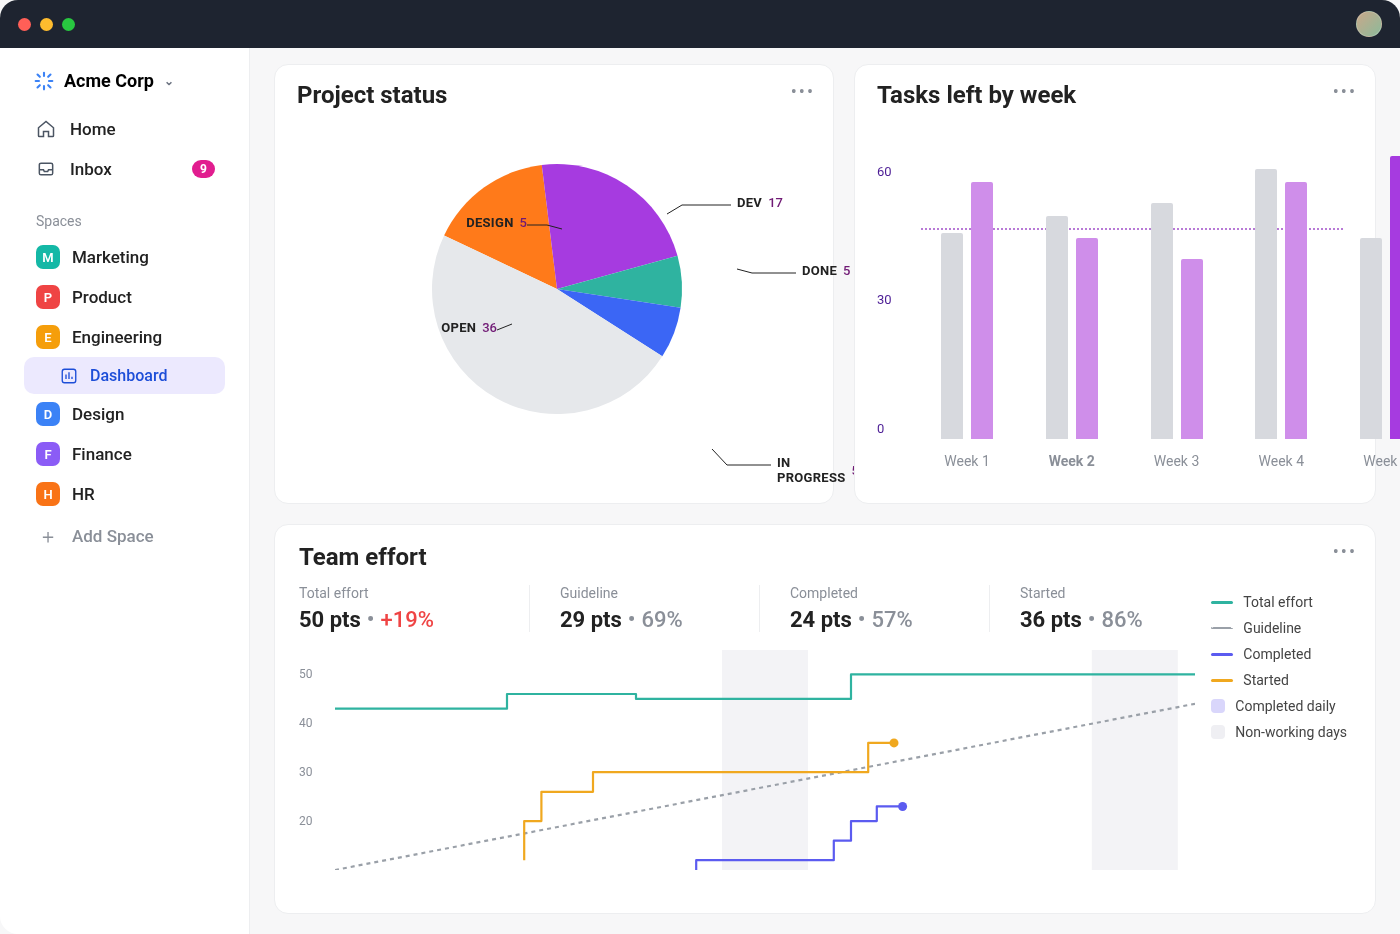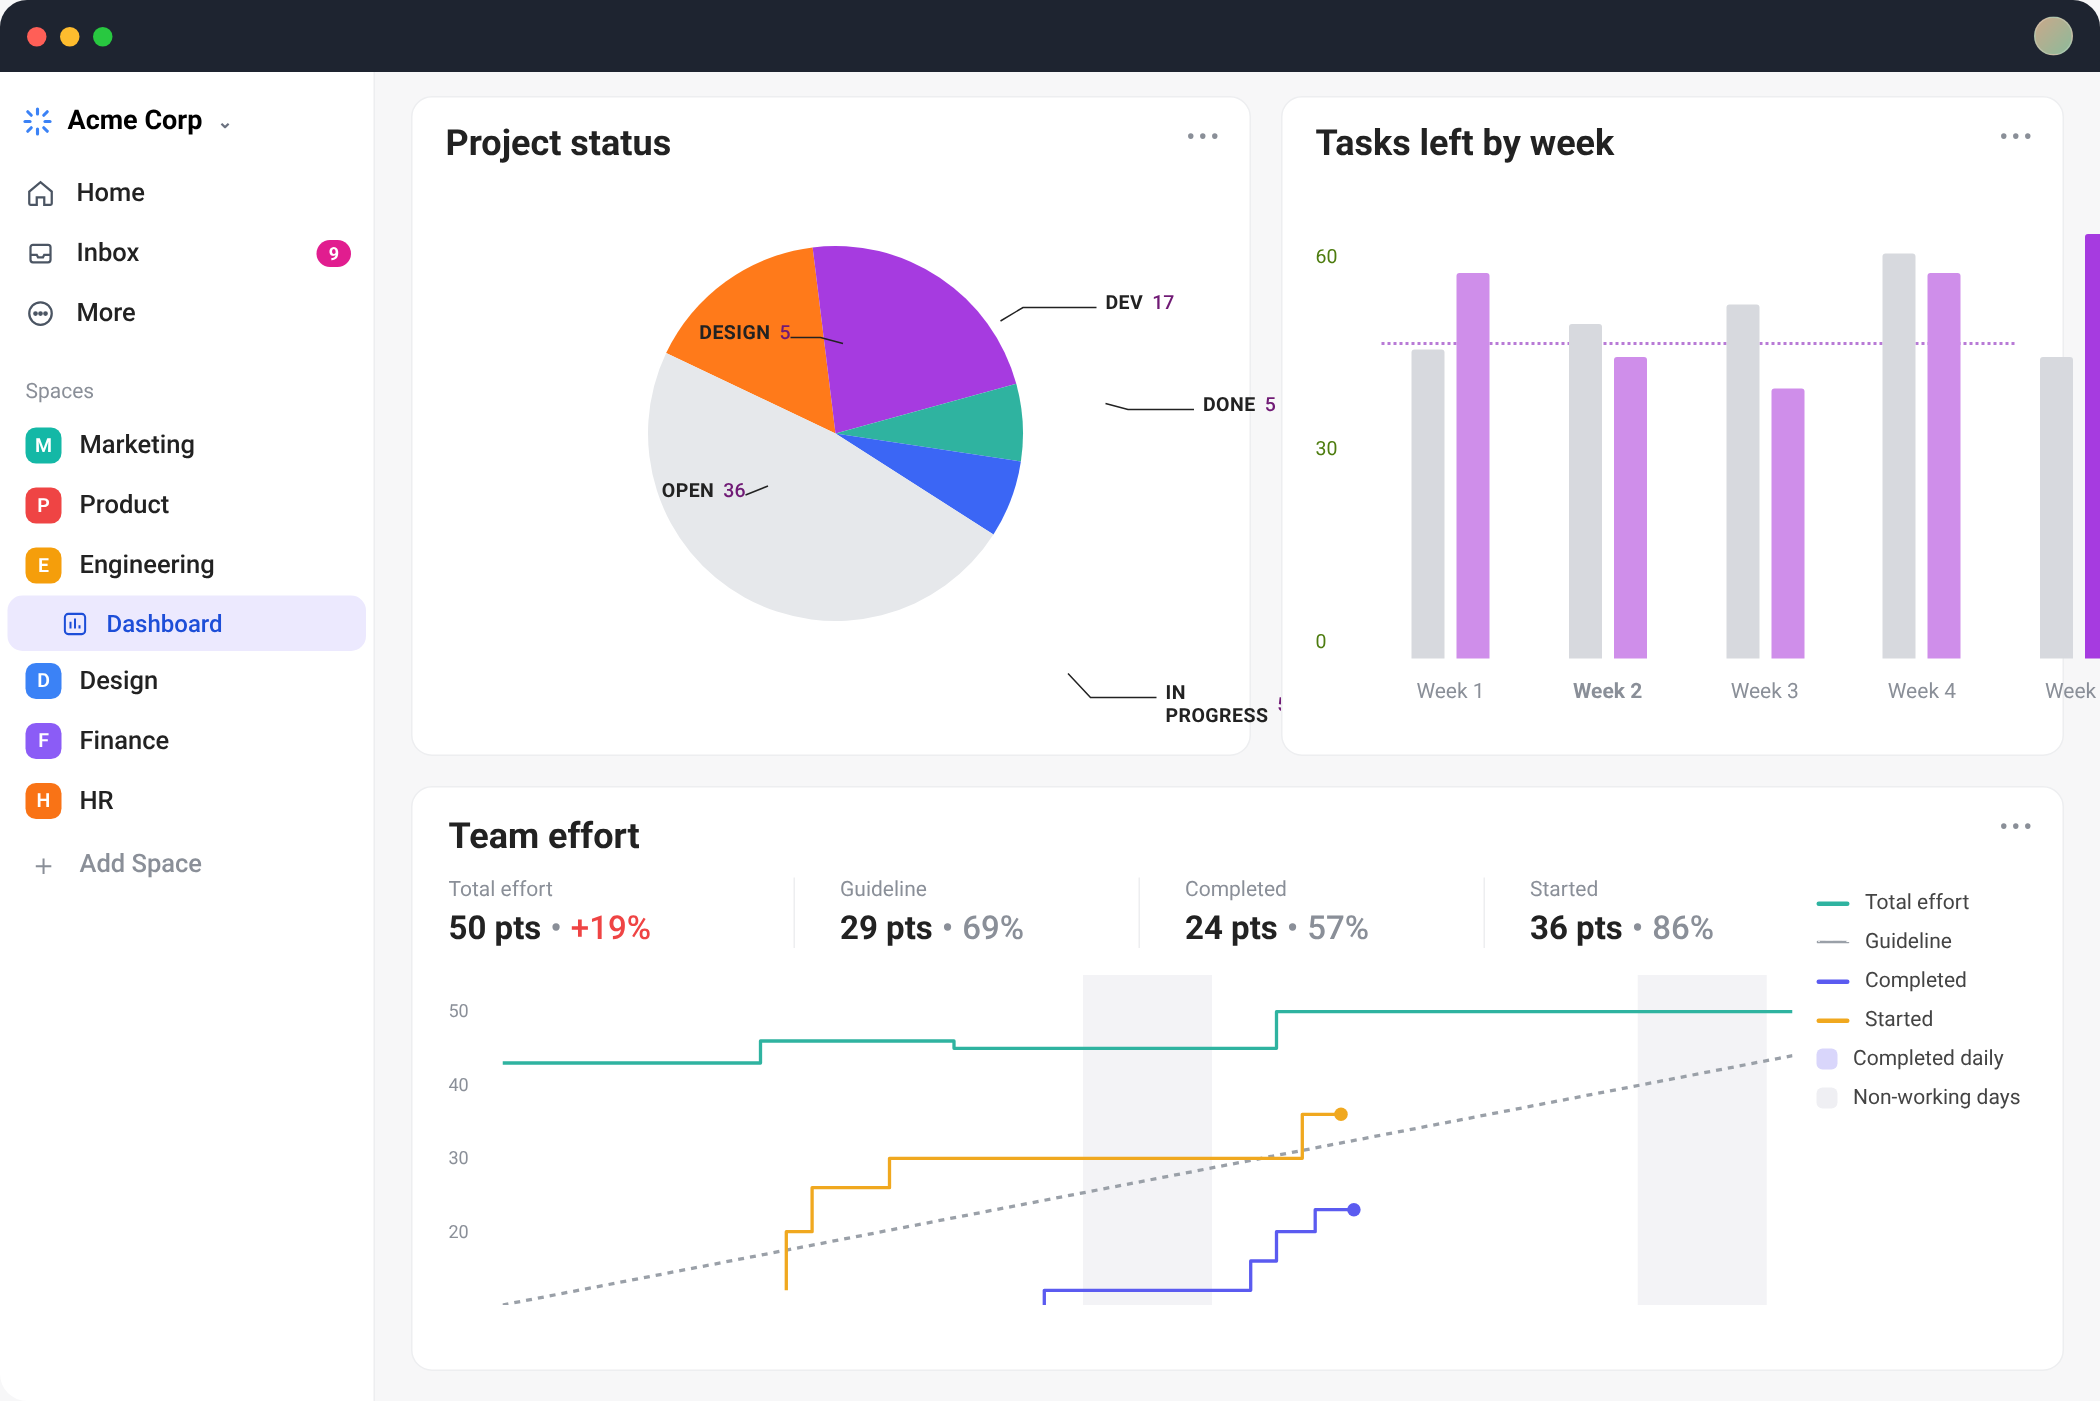--- a/index.html
+++ b/index.html
@@ -3,21 +3,21 @@
 <meta charset="utf-8">
 <style>
   * { box-sizing: border-box; margin: 0; padding: 0; font-family: -apple-system, BlinkMacSystemFont, "Segoe UI", Roboto, sans-serif; }
   body { background: #f7f7f8; width: 1400px; height: 934px; overflow: hidden; border-radius: 18px; }
   .titlebar { height: 48px; background: #1e2430; display: flex; align-items: center; padding: 0 18px; position: relative; }
   .traffic { display: flex; gap: 9px; }
   .tl { width: 13px; height: 13px; border-radius: 50%; }
   .tl.red { background: #ff5f57; } .tl.yellow { background: #febc2e; } .tl.green { background: #28c840; }
   .avatar { width: 26px; height: 26px; border-radius: 50%; background: linear-gradient(135deg,#c9a88a,#8cba9a); position: absolute; right: 18px; border: 1px solid #fff3; }
   .app { display: flex; height: calc(934px - 48px); }
-  .sidebar { width: 250px; background: #fff; border-right: 1px solid #edeef0; padding: 14px 5px; }
+  .sidebar { width: 250px; background: #fff; border-right: 1px solid #edeef0; padding: 14px 24px; }
   .workspace { display: flex; align-items: center; gap: 10px; padding: 8px 10px; font-weight: 700; font-size: 18px; cursor: pointer; }
   .ws-logo { width: 20px; height: 20px; color: #3b82f6; }
   .chev { color: #6b7280; font-size: 12px; }
   .nav { margin-top: 10px; }
   .nav-item { display: flex; align-items: center; gap: 14px; padding: 10px 12px; border-radius: 10px; font-size: 17px; font-weight: 500; color: #222; cursor: pointer; position: relative; }
   .nav-item .ic { width: 20px; height: 20px; color: #4b5563; }
   .badge { position: absolute; right: 10px; background: #e11d8f; color: #fff; font-size: 12px; font-weight: 700; border-radius: 999px; padding: 2px 8px; }
   .section-label { padding: 24px 12px 8px; font-size: 14px; color: #8a8f98; }
   .space-item { display: flex; align-items: center; gap: 12px; padding: 8px 12px; border-radius: 10px; font-size: 17px; font-weight: 500; color: #222; cursor: pointer; }
   .space-av { width: 24px; height: 24px; border-radius: 7px; color: #fff; display: flex; align-items: center; justify-content: center; font-size: 13px; font-weight: 600; }
@@ -36,21 +36,21 @@
   .card.bars { flex: 1; height: 440px; }
 
   .pie-wrap { position: relative; width: 100%; height: 350px; margin-top: 10px; }
   .pie-svg { position: absolute; left: 130px; top: 40px; }
   .pie-label { position: absolute; font-size: 13px; color: #222; display: flex; align-items: center; gap: 6px; }
   .pie-label .nm { font-weight: 700; letter-spacing: 0.3px; }
   .pie-label .ct { color: #701a75; font-weight: 500; }
   .lead { stroke: #222; stroke-width: 1; fill: none; }
 
   .bar-chart { position: relative; height: 340px; margin-top: 20px; }
-  .bar-axis { position: absolute; left: 0; font-size: 13px; color: #4d7c0f; }
+  .bar-axis { position: absolute; left: 0; font-size: 13px; color: #4c1d95; }
   .bars-area { position: absolute; left: 44px; right: 10px; top: 0; bottom: 30px; }
   .dashed { position: absolute; left: 0; right: 0; border-top: 2px dotted #b87ad6; }
   .bar-group { position: absolute; bottom: 0; width: 60px; display: flex; gap: 8px; align-items: flex-end; }
   .bar { width: 22px; border-radius: 2px 2px 0 0; }
   .bar.a { background: #d7d9de; }
   .bar.b { background: #cf8eea; }
   .bar.b.s { background: #a63be0; }
   .xlabel { position: absolute; bottom: 0; font-size: 14px; color: #8a8f98; width: 80px; text-align: center; }
 
   .card.effort { margin-top: 20px; padding: 18px 24px 10px; height: 390px; overflow: hidden; }
@@ -109,29 +109,20 @@
             <path d="M3 10.5 12 3l9 7.5V20a1 1 0 0 1-1 1h-5v-6h-6v6H4a1 1 0 0 1-1-1z"></path>
           </svg>
         <span>Home</span>
       </div>
       <div class="nav-item">
         <svg class="ic" viewBox="0 0 24 24" fill="none" stroke="currentColor" stroke-width="1.8">
             <path d="M4 13V7a2 2 0 0 1 2-2h12a2 2 0 0 1 2 2v6M4 13h5l1 2h4l1-2h5M4 13v4a2 2 0 0 0 2 2h12a2 2 0 0 0 2-2v-4"></path>
           </svg>
         <span>Inbox</span>
         <span class="badge">9</span>
-      </div>
-      <div class="nav-item">
-        <svg class="ic" viewBox="0 0 24 24" fill="none" stroke="currentColor" stroke-width="1.8">
-            <circle cx="12" cy="12" r="9"></circle>
-            <circle cx="8" cy="12" r="1" fill="currentColor"></circle>
-            <circle cx="12" cy="12" r="1" fill="currentColor"></circle>
-            <circle cx="16" cy="12" r="1" fill="currentColor"></circle>
-          </svg>
-        <span>More</span>
       </div>
     </div>
 
     <div class="section-label">Spaces</div>
     <div id="spaces-list">
         <div class="space-item">
           <div class="space-av" style="background:#14b8a6">M</div>
       <span>Marketing</span>
         </div>
         <div class="space-item">

